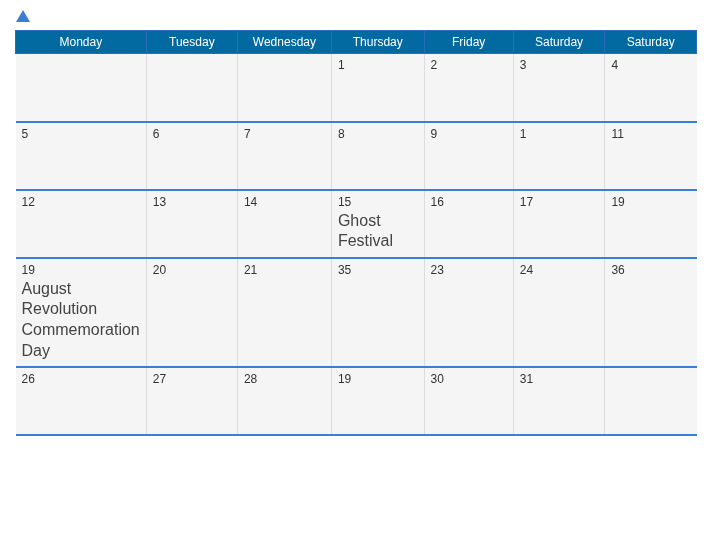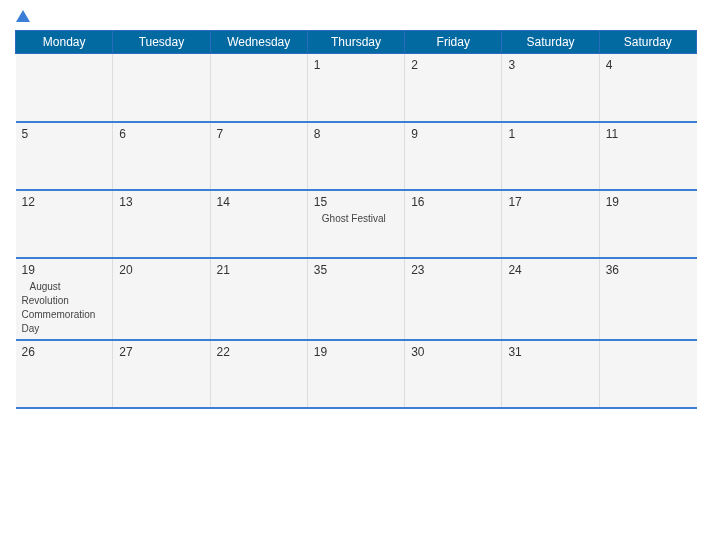--- a/index.html
+++ b/index.html
@@ -100,24 +100,23 @@
     .calendar tbody tr td:last-child {
       border-right: none;
     }
     .day-number {
       font-size: 12px;
       color: #333;
       display: block;
       margin-bottom: 2px;
     }
     .event-text {
-      font-size: 10px;
+      font-size: 16px;
       color: #444;
       line-height: 1.3;
-      margin-left: 8px;
     }
     .empty-cell {
       background: #f5f5f5;
     }
   </style>
 </head>
 <body>
 
 <div class="page">
   <div class="header">
@@ -230,21 +229,21 @@
           </td>
         </tr>
         <tr>
           <td>
             <span class="day-number">26</span>
           </td>
           <td>
             <span class="day-number">27</span>
           </td>
           <td>
-            <span class="day-number">22</span>
+            <span class="day-number">28</span>
           </td>
           <td>
             <span class="day-number">19</span>
           </td>
           <td>
             <span class="day-number">30</span>
           </td>
           <td>
             <span class="day-number">31</span>
           </td>

